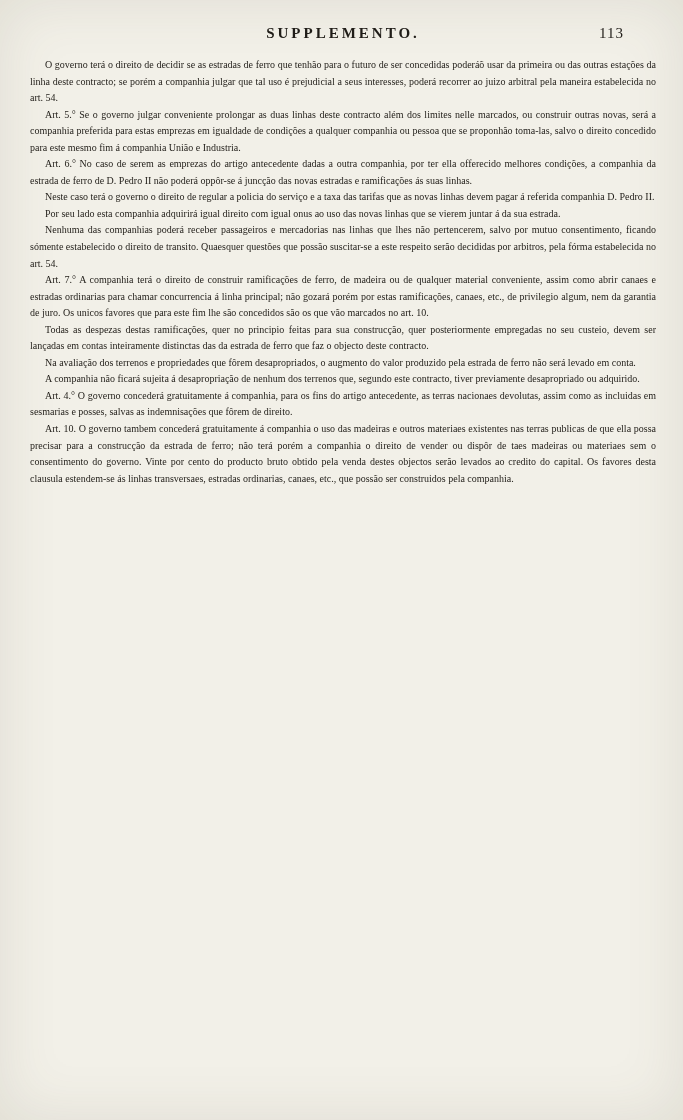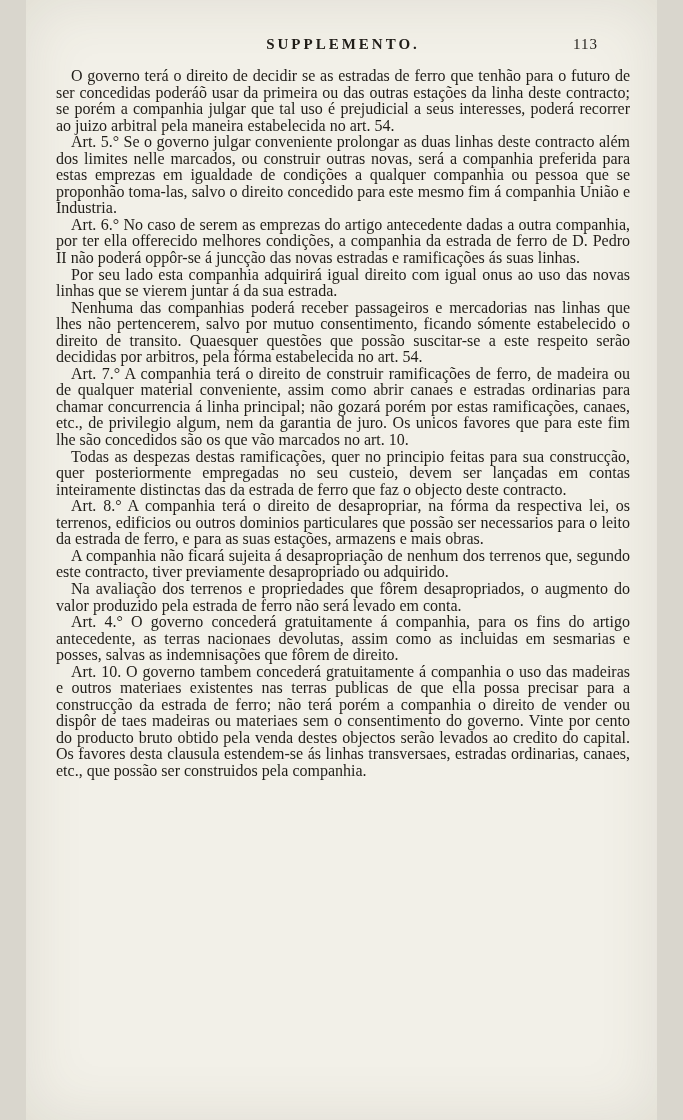--- a/index.html
+++ b/index.html
@@ -3,27 +3,27 @@
 <meta charset="utf-8">
 <style>
   html, body {
     margin: 0;
     padding: 0;
     background: #d9d6cd;
     font-family: "Liberation Serif", serif;
   }
   .page {
     position: relative;
-    width: 631px;
+    width: 683px;
     height: 1120px;
     margin: 0 auto;
     background: #f2f0e8;
     color: #201d18;
     box-sizing: border-box;
-    padding: 36px 27px 0 30px;
+    padding: 25px 27px 0 30px;
     overflow: hidden;
     box-shadow: inset 0 0 60px rgba(90,80,60,0.12);
   }
   .header {
     position: relative;
     height: 24px;
     margin-bottom: 8px;
   }
   .header .title {
     position: absolute;
@@ -36,21 +36,21 @@
   }
   .header .pagenum {
     position: absolute;
     right: 32px;
     top: 0;
     font-weight: normal;
     font-size: 15px;
     letter-spacing: 1px;
   }
   .body {
-    font-size: 16px;
+    font-size: 10px;
     line-height: 16.55px;
     text-align: justify;
   }
   .body p {
     margin: 0;
     text-indent: 15px;
   }
   .footer {
     position: absolute;
     left: 0;
@@ -76,25 +76,25 @@
 
   <div class="header">
     <span class="title">SUPPLEMENTO.</span>
     <span class="pagenum">113</span>
   </div>
 
   <div class="body">
     <p>O governo terá o direito de decidir se as estradas de ferro que tenhão para o futuro de ser concedidas poderáõ usar da primeira ou das outras estações da linha deste contracto; se porém a companhia julgar que tal uso é prejudicial a seus interesses, poderá recorrer ao juizo arbitral pela maneira estabelecida no art. 54.</p>
     <p>Art. 5.° Se o governo julgar conveniente prolongar as duas linhas deste contracto além dos limites nelle marcados, ou construir outras novas, será a companhia preferida para estas emprezas em igualdade de condições a qualquer companhia ou pessoa que se proponhão toma-las, salvo o direito concedido para este mesmo fim á companhia União e Industria.</p>
     <p>Art. 6.° No caso de serem as emprezas do artigo antecedente dadas a outra companhia, por ter ella offerecido melhores condições, a companhia da estrada de ferro de D. Pedro II não poderá oppôr-se á juncção das novas estradas e ramificações ás suas linhas.</p>
+    <p>Neste caso terá o governo o direito de regular a policia do serviço e a taxa das tarifas que as novas linhas devem pagar á referida companhia D. Pedro II.</p>
     <p>Por seu lado esta companhia adquirirá igual direito com igual onus ao uso das novas linhas que se vierem juntar á da sua estrada.</p>
     <p>Nenhuma das companhias poderá receber passageiros e mercadorias nas linhas que lhes não pertencerem, salvo por mutuo consentimento, ficando sómente estabelecido o direito de transito. Quaesquer questões que possão suscitar-se a este respeito serão decididas por arbitros, pela fórma estabelecida no art. 54.</p>
     <p>Art. 7.° A companhia terá o direito de construir ramificações de ferro, de madeira ou de qualquer material conveniente, assim como abrir canaes e estradas ordinarias para chamar concurrencia á linha principal; não gozará porém por estas ramificações, canaes, etc., de privilegio algum, nem da garantia de juro. Os unicos favores que para este fim lhe são concedidos são os que vão marcados no art. 10.</p>
     <p>Todas as despezas destas ramificações, quer no principio feitas para sua construcção, quer posteriormente empregadas no seu custeio, devem ser lançadas em contas inteiramente distinctas das da estrada de ferro que faz o objecto deste contracto.</p>
-    <p>Art. 8.° A companhia terá o direito de desapropriar, na fórma da respectiva lei, os terrenos, edificios ou outros dominios particulares que possão ser necessarios para o leito da estrada de ferro, e para as suas estações, armazens e mais obras.</p>
+    <p>Na avaliação dos terrenos e propriedades que fôrem desapropriados, o augmento do valor produzido pela estrada de ferro não será levado em conta.</p>
     <p>A companhia não ficará sujeita á desapropriação de nenhum dos terrenos que, segundo este contracto, tiver previamente desapropriado ou adquirido.</p>
-    <p>Na avaliação dos terrenos e propriedades que fôrem desapropriados, o augmento do valor produzido pela estrada de ferro não será levado em conta.</p>
     <p>Art. 4.° O governo concederá gratuitamente á companhia, para os fins do artigo antecedente, as terras nacionaes devolutas, assim como as incluidas em sesmarias e posses, salvas as indemnisações que fôrem de direito.</p>
     <p>Art. 10. O governo tambem concederá gratuitamente á companhia o uso das madeiras e outros materiaes existentes nas terras publicas de que ella possa precisar para a construcção da estrada de ferro; não terá porém a companhia o direito de vender ou dispôr de taes madeiras ou materiaes sem o consentimento do governo. Vinte por cento do producto bruto obtido pela venda destes objectos serão levados ao credito do capital. Os favores desta clausula estendem-se ás linhas transversaes, estradas ordinarias, canaes, etc., que possão ser construidos pela companhia.</p>
   </div>
 
 
 </div>
 
 </body></html>

